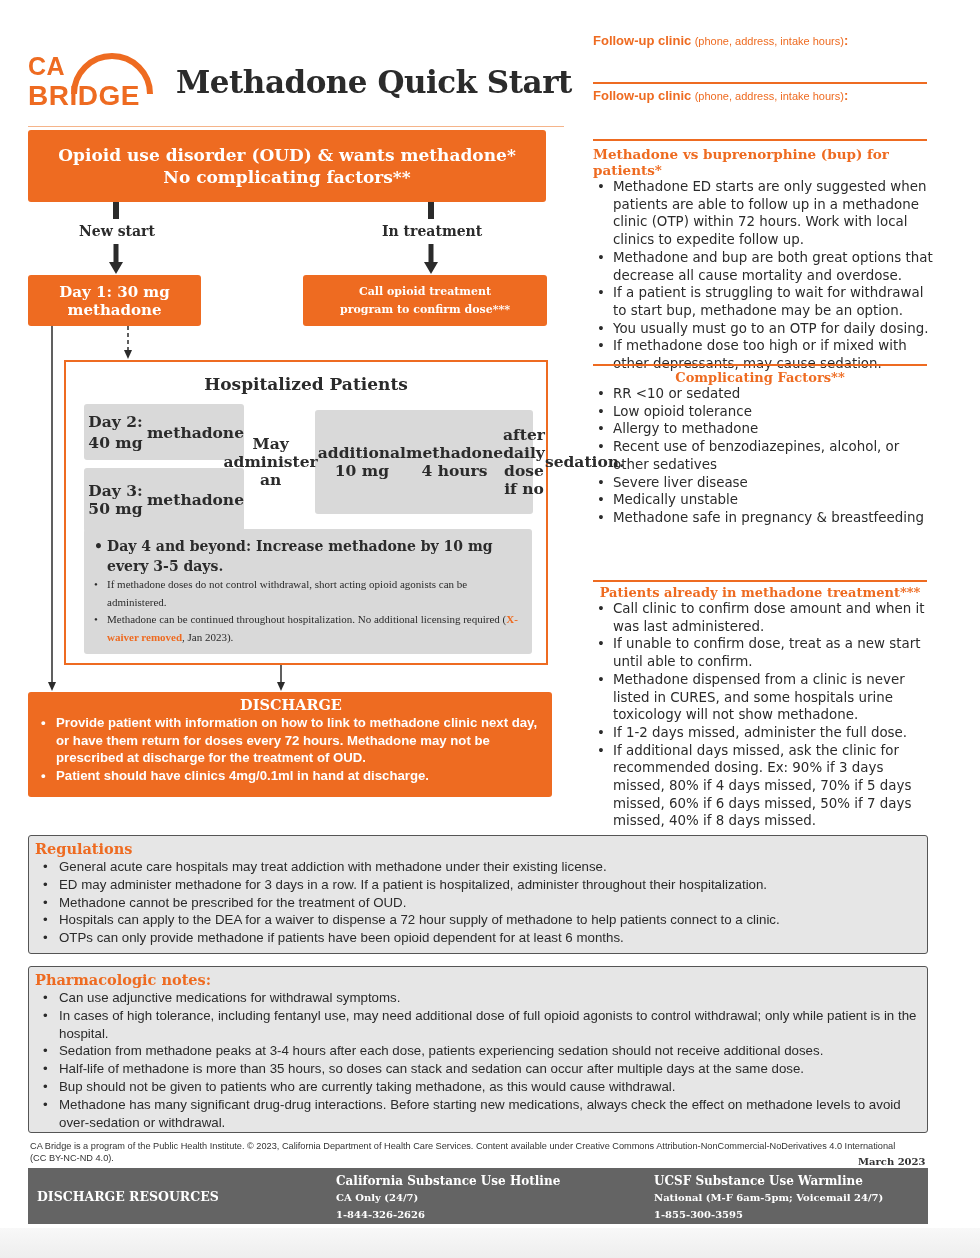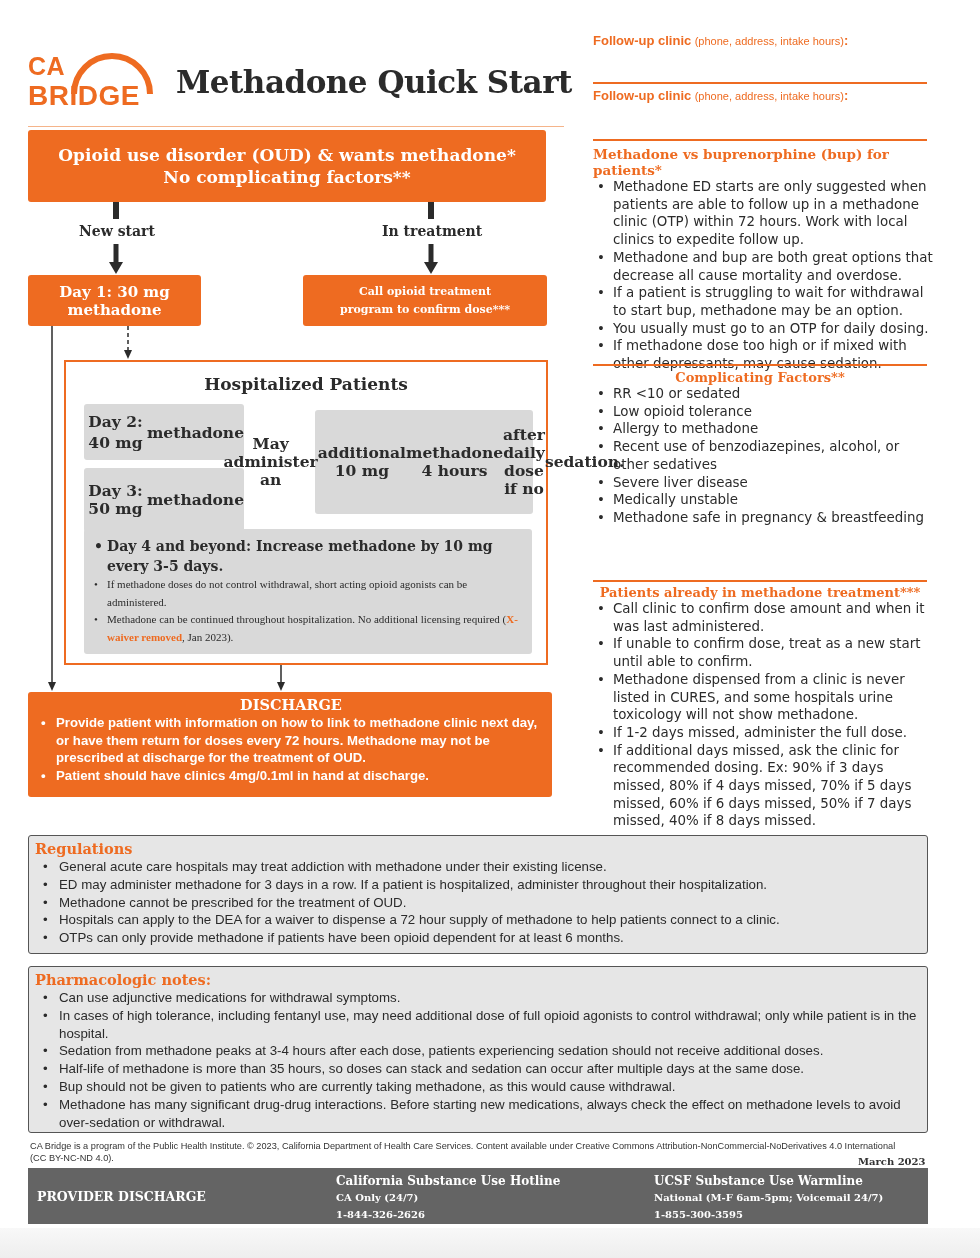--- a/index.html
+++ b/index.html
@@ -231,21 +231,21 @@
     <li>Half-life of methadone is more than 35 hours, so doses can stack and sedation can occur after multiple days at the same dose.</li>
     <li>Bup should not be given to patients who are currently taking methadone, as this would cause withdrawal.</li>
     <li>Methadone has many significant drug-drug interactions. Before starting new medications, always check the effect on methadone levels to avoid over-sedation or withdrawal.</li>
   </ul>
 </div>
 
 <div class="abs footnote">CA Bridge is a program of the Public Health Institute. © 2023, California Department of Health Care Services. Content available under Creative Commons Attribution-NonCommercial-NoDerivatives 4.0 International (CC BY-NC-ND 4.0).</div>
 <div class="abs march">March 2023</div>
 
 <div class="abs resources">
-  <div class="abs res-main">PROVIDER DISCHARGE</div>
+  <div class="abs res-main">DISCHARGE RESOURCES</div>
   <div class="abs res-col" style="left:308px;top:5px;">
     <div class="h">California Substance Use Hotline</div>
     <div class="s">CA Only (24/7)</div>
     <div class="s">1-844-326-2626</div>
   </div>
   <div class="abs res-col" style="left:626px;top:5px;">
     <div class="h">UCSF Substance Use Warmline</div>
     <div class="s">National (M-F 6am-5pm; Voicemail 24/7)</div>
     <div class="s">1-855-300-3595</div>
   </div>

